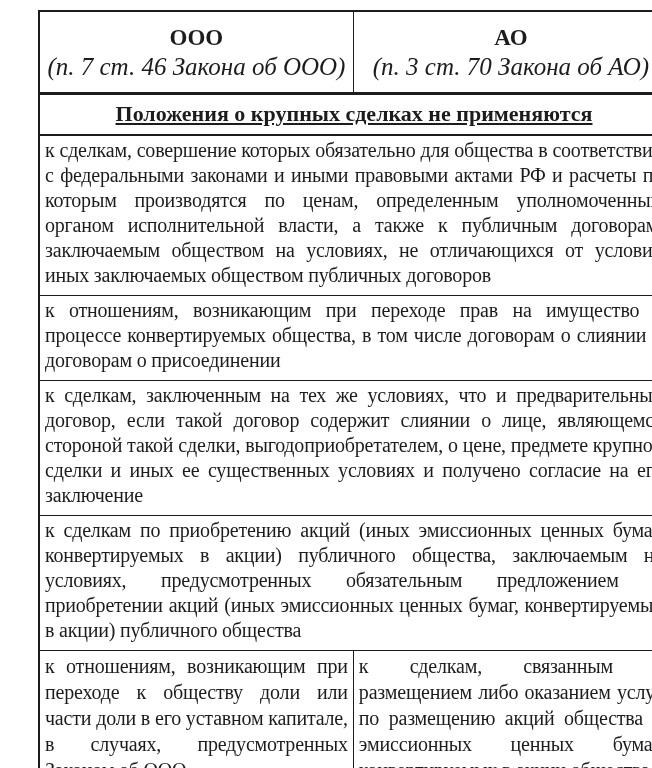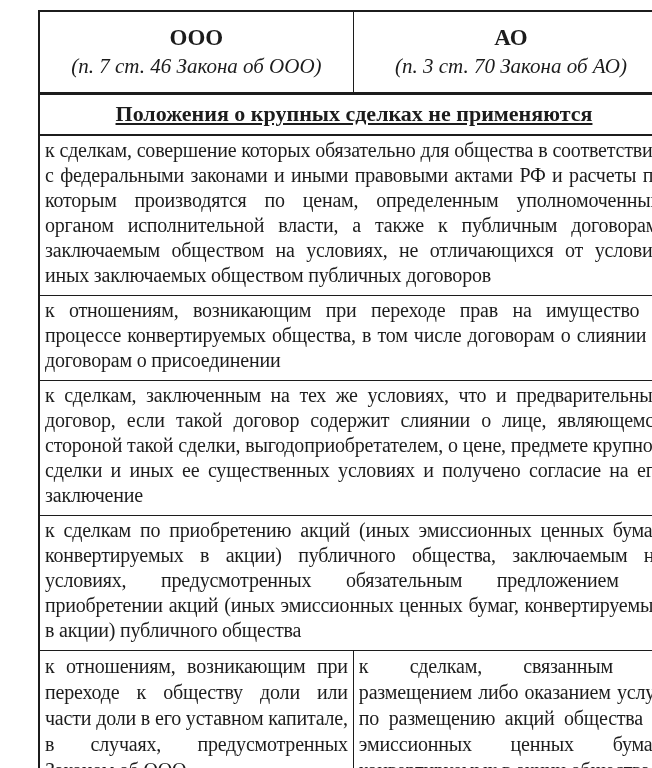--- a/index.html
+++ b/index.html
@@ -45,21 +45,21 @@
     padding: 4px 6px;
   }
   .org-title {
     font-weight: bold;
     font-size: 23px;
     line-height: 30px;
     display: block;
   }
   .org-subtitle {
     font-style: italic;
-    font-size: 21px;
+    font-size: 25px;
     line-height: 27px;
     display: block;
   }
   
   tr.section-row td {
     height: 42px;
     vertical-align: middle;
     text-align: center;
     font-weight: bold;
     font-size: 22px;

